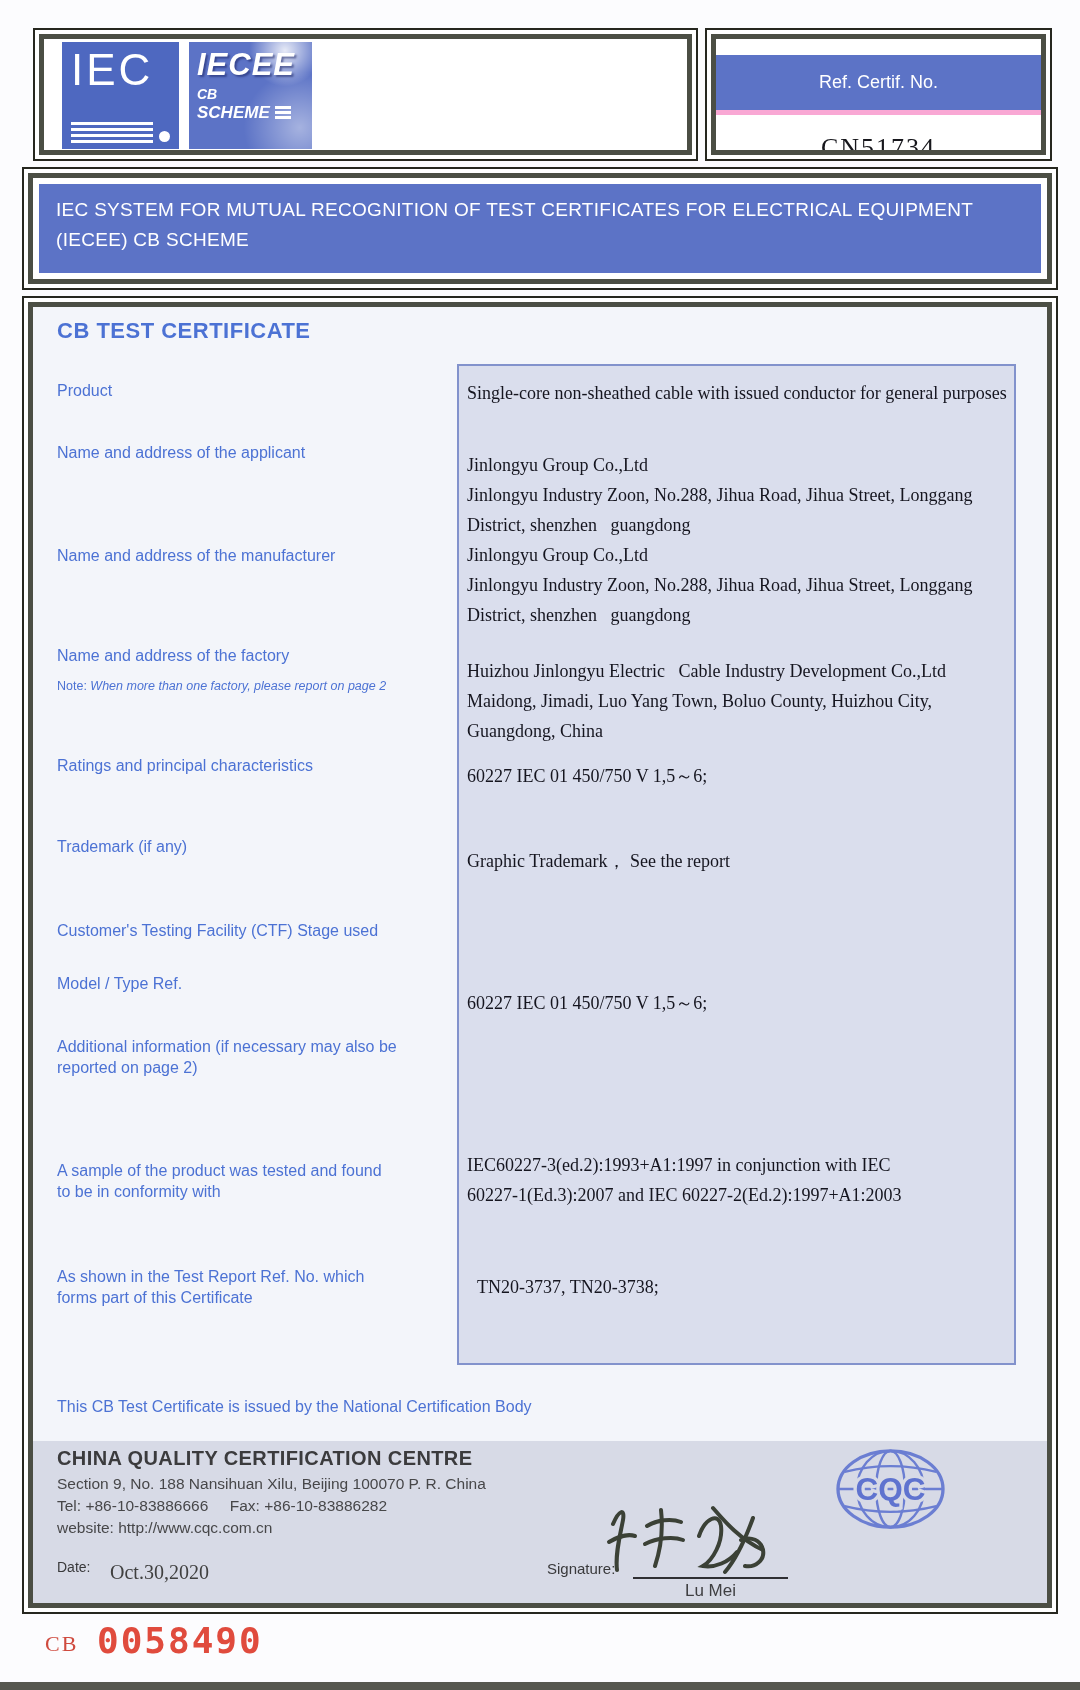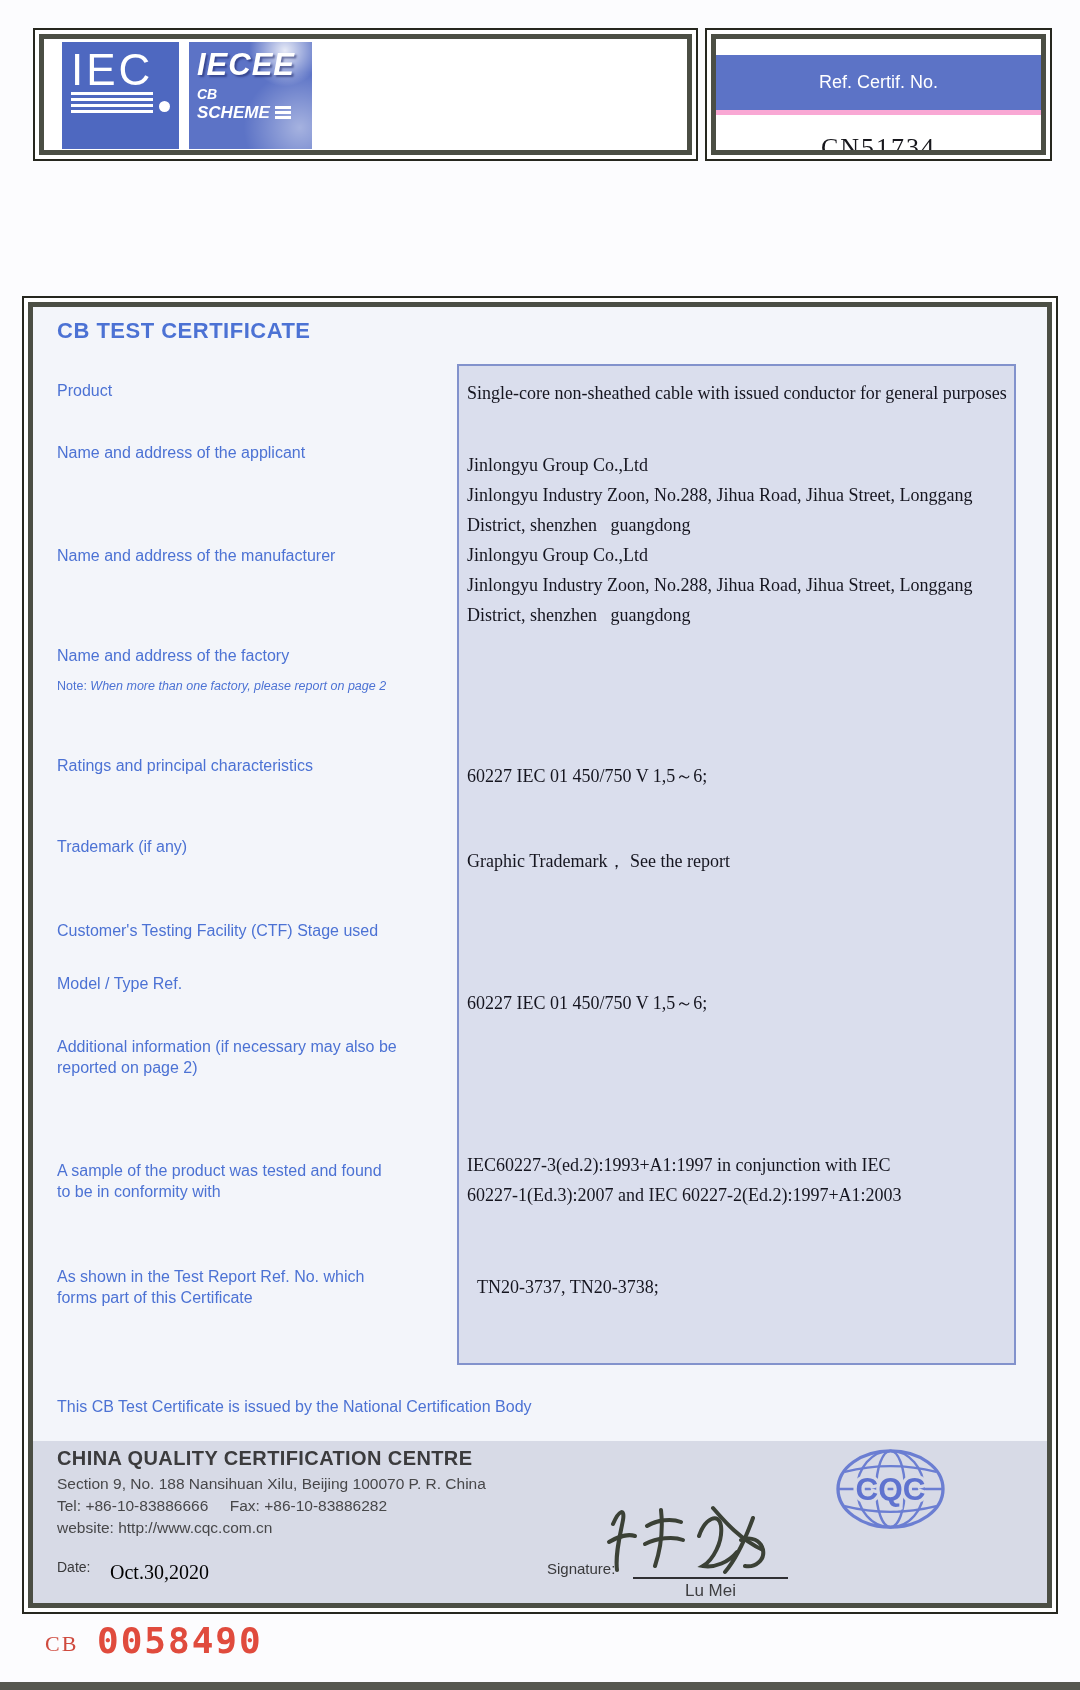--- a/index.html
+++ b/index.html
@@ -5,21 +5,21 @@
   html,body{margin:0;padding:0;background:#e8e8e8;}
   .page{position:relative;width:1080px;height:1690px;background:#fcfcfe;
         font-family:"Liberation Sans",sans-serif;overflow:hidden;margin:0 auto;}
   
   .frame{position:absolute;border:2px solid #26271f;padding:4px;background:#fff;box-sizing:border-box;}
   .fin{width:100%;height:100%;border:5px solid var(--frame_dark,#4b4e44);box-sizing:border-box;
        background:#fff;position:relative;overflow:hidden;}
   
   .iec-block{position:absolute;left:18px;top:3px;width:117px;height:107px;
              background:var(--logo_blue,#4e68c0);color:#fff;display:flex;flex-direction:column;
-             padding:6px 9px;box-sizing:border-box;}
+             justify-content:space-between;padding:6px 9px;box-sizing:border-box;}
   .iec-text{font-size:44px;line-height:1;letter-spacing:3px;font-weight:400;}
   .iec-bottom{display:flex;align-items:flex-end;gap:6px;}
   .iec-bars{flex:1;display:flex;flex-direction:column;gap:3px;}
   .iec-bars i{display:block;height:3px;background:#fff;}
   .iec-dot{width:11px;height:11px;border-radius:50%;background:#fff;margin-bottom:1px;}
   .iecee-block{position:absolute;left:145px;top:3px;width:123px;height:107px;color:#fff;
                background:radial-gradient(circle at 78% 8%, rgba(255,255,255,.85), rgba(255,255,255,0) 26%),
                           radial-gradient(circle at 90% 80%, rgba(255,255,255,.45), rgba(255,255,255,0) 40%),
                           var(--banner_blue,#5c73c6);
                font-style:italic;font-weight:bold;padding:7px 8px;box-sizing:border-box;}
@@ -49,21 +49,21 @@
           background:var(--value_box_bg,#dadeed);border:2px solid var(--value_box_border,#8292cc);}
   .val{position:absolute;left:467px;width:540px;font-family:"Liberation Serif",serif;
        font-size:18px;line-height:30px;color:#15151f;white-space:pre-wrap;}
   .val-justify{text-align:justify;}
   .issued{position:absolute;left:57px;top:1398px;color:var(--accent_blue,#4c72d4);font-size:16px;}
   
   .band{position:absolute;left:33px;top:1441px;width:1014px;height:162px;background:var(--band_gray,#d7dae6);}
   .cqc-name{position:absolute;left:57px;top:1447px;font-size:20px;font-weight:bold;color:#3b3b3d;letter-spacing:.4px;}
   .issuer-line{position:absolute;left:57px;font-size:15.5px;color:#474749;white-space:pre-wrap;}
   .date-label{position:absolute;left:57px;top:1559px;font-size:14px;color:#39393b;}
-  .date-value{position:absolute;left:110px;top:1561px;font-family:"Liberation Serif",serif;font-size:20px;color:#000000;}
+  .date-value{position:absolute;left:110px;top:1561px;font-family:"Liberation Serif",serif;font-size:20px;color:#404040;}
   .sig-label{position:absolute;left:547px;top:1560px;font-size:15px;color:#39393b;}
   .sig-line{position:absolute;left:633px;top:1577px;width:155px;border-top:2px solid #2f2f33;}
   .signatory{position:absolute;left:633px;top:1581px;width:155px;text-align:center;font-size:17px;color:#3f3f42;}
   .handwriting{position:absolute;left:595px;top:1496px;}
   .cqc-logo{position:absolute;left:833px;top:1447px;}
   
   .stamp-prefix{position:absolute;left:45px;top:1631px;font-family:"Liberation Serif",serif;
                 font-size:22px;color:#cf4a3e;letter-spacing:2px;}
   .stamp-number{position:absolute;left:97px;top:1620px;font-family:"DejaVu Sans Mono",monospace;
                 font-weight:bold;font-size:36px;color:var(--stamp_red,#e04b3d);letter-spacing:2px;}
@@ -103,20 +103,28 @@
     </div>
   </div>
 
   <div class="frame" style="left:705px;top:28px;width:347px;height:133px;">
     <div class="fin">
       <div class="ref-band">Ref. Certif. No.</div>
       <div class="ref-num">CN51734</div>
     </div>
   </div>
 
+  <div class="frame" style="left:22px;top:167px;width:1036px;height:123px;">
+    <div class="fin">
+      <div class="banner-blue">
+        <div>IEC SYSTEM FOR MUTUAL RECOGNITION OF TEST CERTIFICATES FOR ELECTRICAL EQUIPMENT</div>
+        <div>(IECEE) CB SCHEME</div>
+      </div>
+    </div>
+  </div>
 
   <div class="frame" style="left:22px;top:296px;width:1036px;height:1318px;">
     <div class="fin main-in"></div>
   </div>
 
   <div class="band"></div>
 
   <div class="title">CB TEST CERTIFICATE</div>
 
   <div class="valbox"></div>
@@ -139,20 +147,23 @@
   <div class="lbl" style="top:1266px;">As shown in the Test Report Ref. No. which
 forms part of this Certificate</div>
 
   <div class="val val-justify" style="top:378px;">Single-core non-sheathed cable with issued conductor for general purposes</div>
   <div class="val" style="top:450px;">Jinlongyu Group Co.,Ltd
 Jinlongyu Industry Zoon, No.288, Jihua Road, Jihua Street, Longgang
 District, shenzhen   guangdong</div>
   <div class="val" style="top:540px;">Jinlongyu Group Co.,Ltd
 Jinlongyu Industry Zoon, No.288, Jihua Road, Jihua Street, Longgang
 District, shenzhen   guangdong</div>
+  <div class="val" style="top:656px;">Huizhou Jinlongyu Electric   Cable Industry Development Co.,Ltd
+Maidong, Jimadi, Luo Yang Town, Boluo County, Huizhou City,
+Guangdong, China</div>
   <div class="val" style="top:761px;">60227 IEC 01 450/750 V 1,5～6;</div>
   <div class="val" style="top:846px;">Graphic Trademark， See the report</div>
   <div class="val" style="top:988px;">60227 IEC 01 450/750 V 1,5～6;</div>
   <div class="val" style="top:1150px;">IEC60227-3(ed.2):1993+A1:1997 in conjunction with IEC
 60227-1(Ed.3):2007 and IEC 60227-2(Ed.2):1997+A1:2003</div>
   <div class="val" style="top:1272px;left:477px;">TN20-3737, TN20-3738;</div>
 
   <div class="issued">This CB Test Certificate is issued by the National Certification Body</div>
 
   <div class="cqc-name">CHINA QUALITY CERTIFICATION CENTRE</div>

